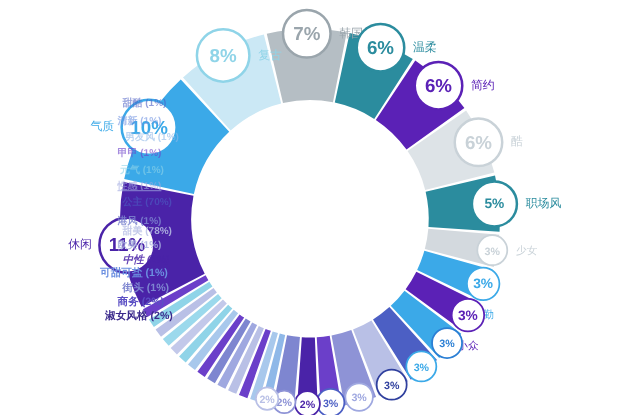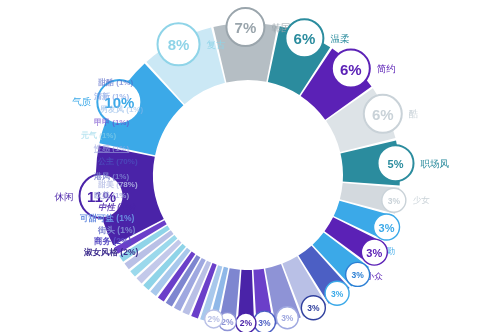--- a/index.html
+++ b/index.html
@@ -195,19 +195,19 @@
       <div class="small-legend" style="top: 248px; left: 65px; font-size: 8.5px; color: rgb(59, 42, 140); opacity: 1;">淑女风格 (2%)</div>
       <div class="small-legend" style="top: 236.8px; left: 75px; font-size: 8.5px; color: rgb(91, 79, 196); opacity: 1;">商务 (2%)</div>
       <div class="small-legend" style="top: 225.6px; left: 79px; font-size: 8.5px; color: rgb(126, 134, 208); opacity: 1;">街头 (1%)</div>
       <div class="small-legend" style="top: 214.4px; left: 61px; font-size: 8.5px; color: rgb(107, 143, 224); opacity: 1; text-align: right;">可甜可盐 (1%)</div>
       <div class="small-legend" style="top: 203.2px; left: 79px; font-size: 8.5px; color: rgb(74, 35, 168); opacity: 0.85; font-style: italic;">中性 (1%)</div>
       <div class="small-legend" style="top: 192px; left: 75px; font-size: 8px; color: rgb(168, 176, 224); opacity: 0.85;">欧美 (1%)</div>
       <div class="small-legend" style="top: 180.8px; left: 79px; font-size: 8px; color: rgb(185, 192, 230); opacity: 0.85;">甜美 (78%)</div>
       <div class="small-legend" style="top: 173px; left: 75px; font-size: 8px; color: rgb(126, 134, 208); opacity: 0.85;">港风 (1%)</div>
       <div class="small-legend" style="top: 158.4px; left: 79px; font-size: 8px; color: rgb(76, 95, 196); opacity: 0.6;">公主 (70%)</div>
       <div class="small-legend" style="top: 145.22px; left: 75px; font-size: 8px; color: rgb(159, 168, 224); opacity: 0.6; text-decoration: underline;">性感 (1%)</div>
-      <div class="small-legend" style="top: 132.04px; left: 62px; font-size: 8px; color: rgb(143, 212, 232); opacity: 0.6;">元气 (1%)</div>
+      <div class="small-legend" style="top: 132.04px; left: 77px; font-size: 8px; color: rgb(143, 212, 232); opacity: 0.6;">元气 (1%)</div>
       <div class="small-legend" style="top: 118.86px; left: 75px; font-size: 8px; color: rgb(107, 63, 201); opacity: 0.6;">甲甲 (1%)</div>
       <div class="small-legend" style="top: 105.68px; left: 81px; font-size: 8px; color: rgb(143, 184, 232); opacity: 0.6;">男友风 (1%)</div>
       <div class="small-legend" style="top: 92.5px; left: 75px; font-size: 8px; color: rgb(107, 143, 224); opacity: 0.6;">清新 (1%)</div>
       <div class="small-legend" style="top: 79.32px; left: 79px; font-size: 8px; color: rgb(76, 95, 196); opacity: 0.6;">甜酷 (1%)</div>
     </div>
 </div>
 
 </body></html>

